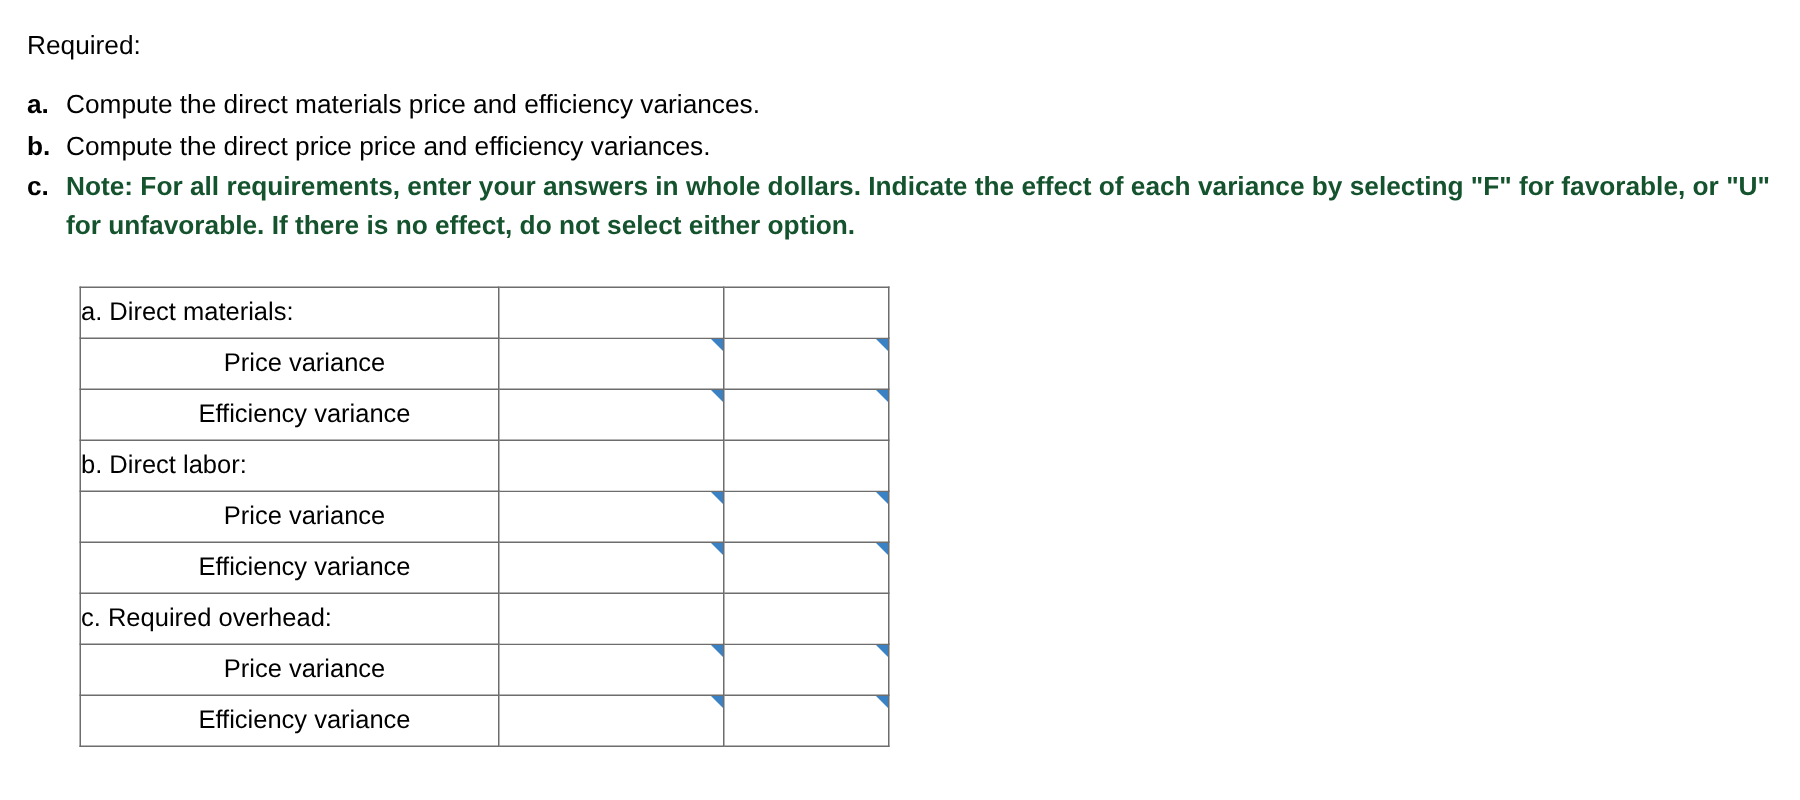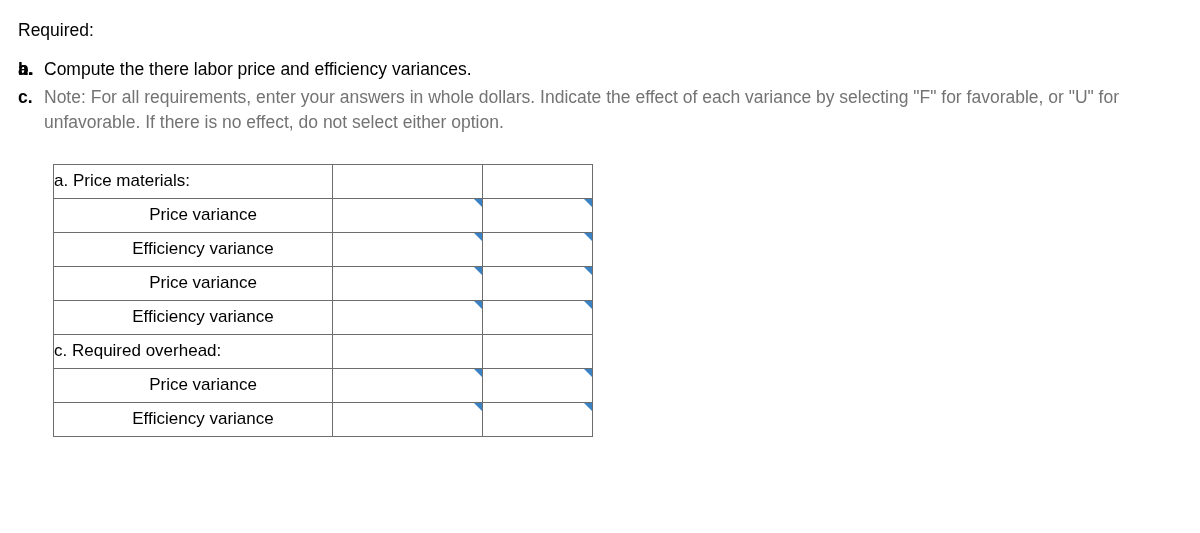--- a/index.html
+++ b/index.html
@@ -30,22 +30,22 @@
       padding-left: 26px;
       margin-bottom: 2px;
     }
     ol.req-list > li .marker {
       position: absolute;
       left: 0;
       top: 0;
       font-weight: 700;
     }
     .note-text {
-      color: #737373;
-      font-weight: 400;
+      color: #14532d;
+      font-weight: 700;
     }
     .table-wrap {
       margin-top: 28px;
       margin-left: 35px;
     }
     table.answer-table {
       border-collapse: collapse;
       table-layout: fixed;
     }
     table.answer-table td {
@@ -90,36 +90,37 @@
     }
   </style>
 </head>
 <body>
 
 <div class="required-heading">Required:</div>
 
 <ol class="req-list">
   <li>
     <span class="marker">a.</span>
+    <span>Compute the direct materials price and efficiency variances.</span>
   </li>
   <li>
     <span class="marker">b.</span>
-    <span>Compute the there labor price and efficiency variances.</span>
+    <span>Compute the direct price price and efficiency variances.</span>
   </li>
   <li>
     <span class="marker">c.</span>
     <div class="note-text">Note: For all requirements, enter your answers in whole dollars. Indicate the effect of each variance by selecting "F" for favorable, or "U" for unfavorable. If there is no effect, do not select either option.</div>
   </li>
 </ol>
 
 <div class="table-wrap">
   <table class="answer-table">
     <tbody>
       <tr>
-        <td class="label-cell">a. Price materials:</td>
+        <td class="label-cell">a. Direct materials:</td>
         <td class="input-cell blank-head"></td>
         <td class="select-cell blank-head"></td>
       </tr>
       <tr>
         <td class="label-cell sub">Price variance</td>
         <td class="input-cell">
             <div class="drop-field">
               <span class="drop-corner"></span>
             </div>
           </td>
@@ -134,20 +135,25 @@
         <td class="input-cell">
             <div class="drop-field">
               <span class="drop-corner"></span>
             </div>
           </td>
         <td class="select-cell">
             <div class="drop-field">
               <span class="drop-corner"></span>
             </div>
           </td>
+      </tr>
+      <tr>
+        <td class="label-cell">b. Direct labor:</td>
+        <td class="input-cell blank-head"></td>
+        <td class="select-cell blank-head"></td>
       </tr>
       <tr>
         <td class="label-cell sub">Price variance</td>
         <td class="input-cell">
             <div class="drop-field">
               <span class="drop-corner"></span>
             </div>
           </td>
         <td class="select-cell">
             <div class="drop-field">

